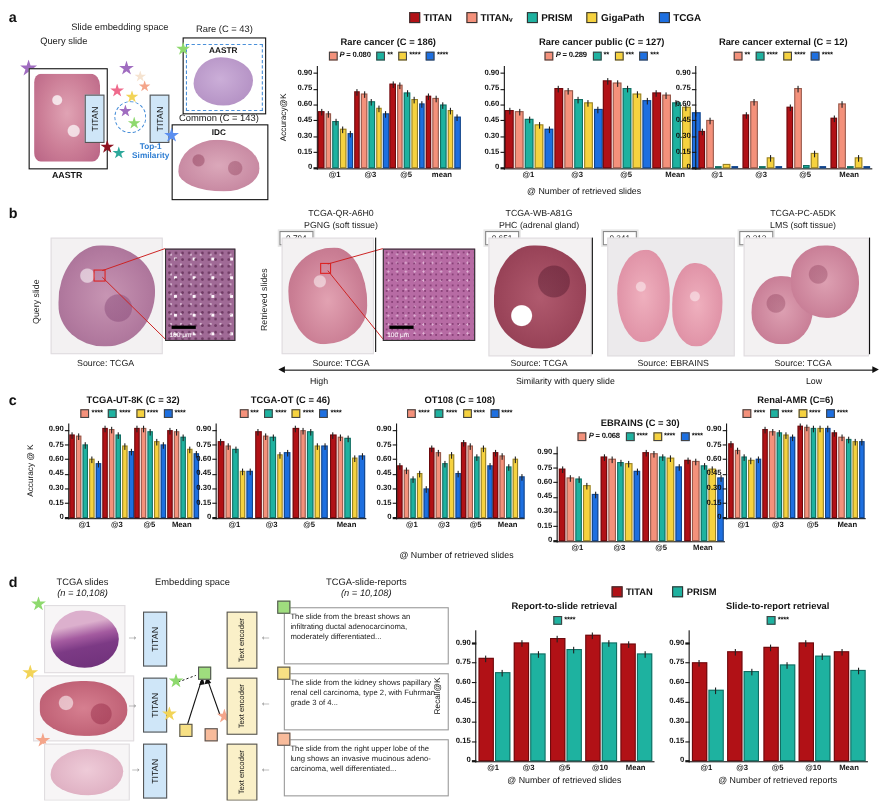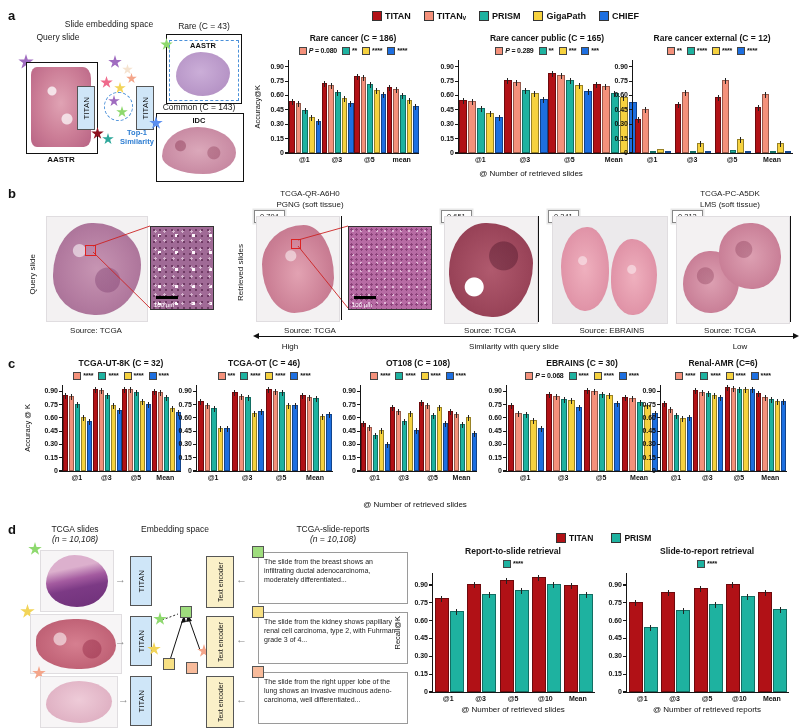--- a/index.html
+++ b/index.html
@@ -140,21 +140,21 @@
       <div class="lg-item">
         <span class="lg-sw" style="background: rgb(30, 178, 160);"></span>
         <span class="lg-t" style="font-size: 9px;">PRISM</span>
       </div>
       <div class="lg-item">
         <span class="lg-sw" style="background: rgb(246, 210, 63);"></span>
         <span class="lg-t" style="font-size: 9px;">GigaPath</span>
       </div>
       <div class="lg-item">
         <span class="lg-sw" style="background: rgb(29, 111, 224);"></span>
-        <span class="lg-t" style="font-size: 9px;">CHIEF</span>
+        <span class="lg-t" style="font-size: 9px;">TCGA</span>
       </div>
     </div>
 
   <div class="chart" style="left:252px;top:33px;width:172px;">
       <div class="c-title" style="margin-left: 36px; width: 130px;">Rare cancer (C = 186)</div>
       <div class="c-sig" style="margin-left: 36px; width: 130px;">
         <div class="sig-item">
           <span class="sig-sw" style="background: rgb(244, 145, 123);"></span>
           <span class="sig-t"><i>P</i> = 0.080</span>
         </div>
@@ -261,21 +261,21 @@
         <div class="xcat">@1</div>
         <div class="xcat">@3</div>
         <div class="xcat">@5</div>
         <div class="xcat">mean</div>
       </div>
       <div class="c-ylab" style="top: 27px; height: 93px;">
         <span>Accuracy@K</span>
       </div>
     </div>
   <div class="chart" style="left:420px;top:33px;width:222px;">
-      <div class="c-title" style="margin-left: 38px; width: 178px;">Rare cancer public (C = 165)</div>
+      <div class="c-title" style="margin-left: 38px; width: 178px;">Rare cancer public (C = 127)</div>
       <div class="c-sig" style="margin-left: 38px; width: 178px;">
         <div class="sig-item">
           <span class="sig-sw" style="background: rgb(244, 145, 123);"></span>
           <span class="sig-t"><i>P</i> = 0.289</span>
         </div>
         <div class="sig-item">
           <span class="sig-sw" style="background: rgb(30, 178, 160);"></span>
           <span class="sig-t">**</span>
         </div>
         <div class="sig-item">
@@ -513,20 +513,24 @@
     <line x1="42" y1="24" x2="92" y2="10" stroke="#cc2222" stroke-width="0.9"></line>
     <line x1="42" y1="30" x2="92" y2="92" stroke="#cc2222" stroke-width="0.9"></line>
   </svg>
   <div class="vline" style="left:341px;top:216px;height:104px;"></div>
   <div class="inset inset2" style="left:348px;top:226px;width:82px;height:82px;">
     <div class="scalebar"></div>
     <div class="scaletxt">100 μm</div>
   </div>
   <div class="b-src" style="left:250px;top:326px;width:120px;">Source: TCGA</div>
 
+  <div class="b-title" style="left:410px;top:189px;width:160px;">
+    <div>TCGA-WB-A81G</div>
+    <div>PHC (adrenal gland)</div>
+  </div>
   <div class="badge" style="left:441px;top:210px;">0.651</div>
   <div class="slidecard" style="left:444px;top:216px;width:92px;height:106px;">
     <div class="blob t-b3" style="left:4px;top:6px;width:84px;height:94px;"></div>
   </div>
   <div class="vline" style="left:538px;top:216px;height:106px;"></div>
   <div class="b-src" style="left:430px;top:326px;width:120px;">Source: TCGA</div>
 
   <div class="badge" style="left:548px;top:210px;">0.341</div>
   <div class="slidecard" style="left:552px;top:216px;width:114px;height:106px;background:#eceaec;">
     <div class="t-kid" style="left:8px;top:10px;width:48px;height:84px;border-radius:55% 45% 50% 50%/48% 52% 46% 54%;"></div>
@@ -889,21 +893,21 @@
           </div>
         </div>
       </div>
       <div class="xcats" style="margin-left: 30px; width: 116px;">
         <div class="xcat">@1</div>
         <div class="xcat">@3</div>
         <div class="xcat">@5</div>
         <div class="xcat">Mean</div>
       </div>
     </div>
-  <div class="chart" style="left:476px;top:358px;width:188px;">
+  <div class="chart" style="left:476px;top:379px;width:188px;">
       <div class="c-title" style="margin-left: 30px; width: 152px;">EBRAINS (C = 30)</div>
       <div class="c-sig" style="margin-left: 30px; width: 152px;">
         <div class="sig-item">
           <span class="sig-sw" style="background: rgb(244, 145, 123);"></span>
           <span class="sig-t"><i>P</i> = 0.068</span>
         </div>
         <div class="sig-item">
           <span class="sig-sw" style="background: rgb(30, 178, 160);"></span>
           <span class="sig-t">****</span>
         </div>

